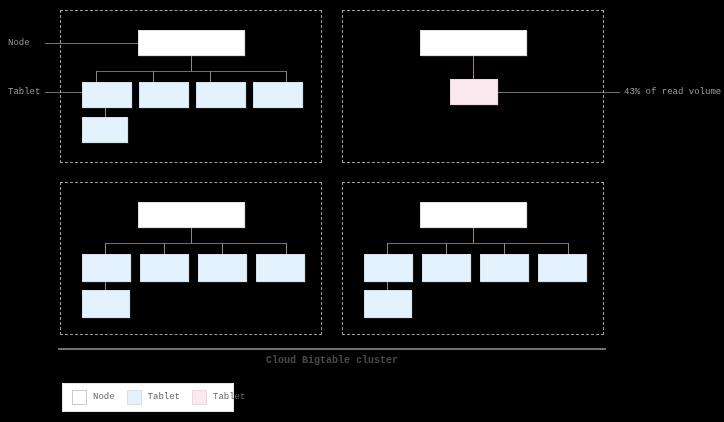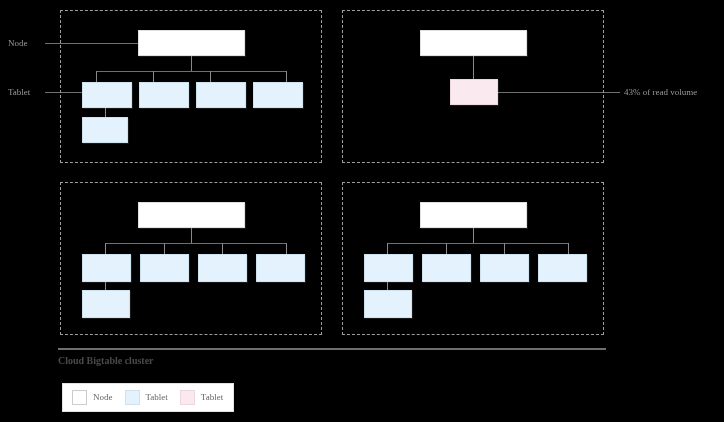--- a/index.html
+++ b/index.html
@@ -5,21 +5,21 @@
   html, body {
     margin: 0;
     padding: 0;
     background: #000000;
   }
   #canvas {
     position: relative;
     width: 724px;
     height: 422px;
     background: #000000;
-    font-family: Liberation Serif, serif;
+    font-family: Liberation Mono, monospace;
     overflow: hidden;
   }
 
   
   .quadrant {
     position: absolute;
     border: 1px dashed #9e9e9e;
     box-sizing: border-box;
     background: transparent;
   }
@@ -73,21 +73,21 @@
     height: 2px;
     background: #6f6f6f;
   }
   .caption-text {
     position: absolute;
     color: #4a4a4a;
     font-size: 10px;
     font-weight: bold;
     line-height: 12px;
     white-space: nowrap;
-    text-align: left;
+    text-align: center;
   }
 
   
   #legend {
     position: absolute;
     left: 62px;
     top: 383px;
     width: 172px;
     height: 29px;
     background: #ffffff;

